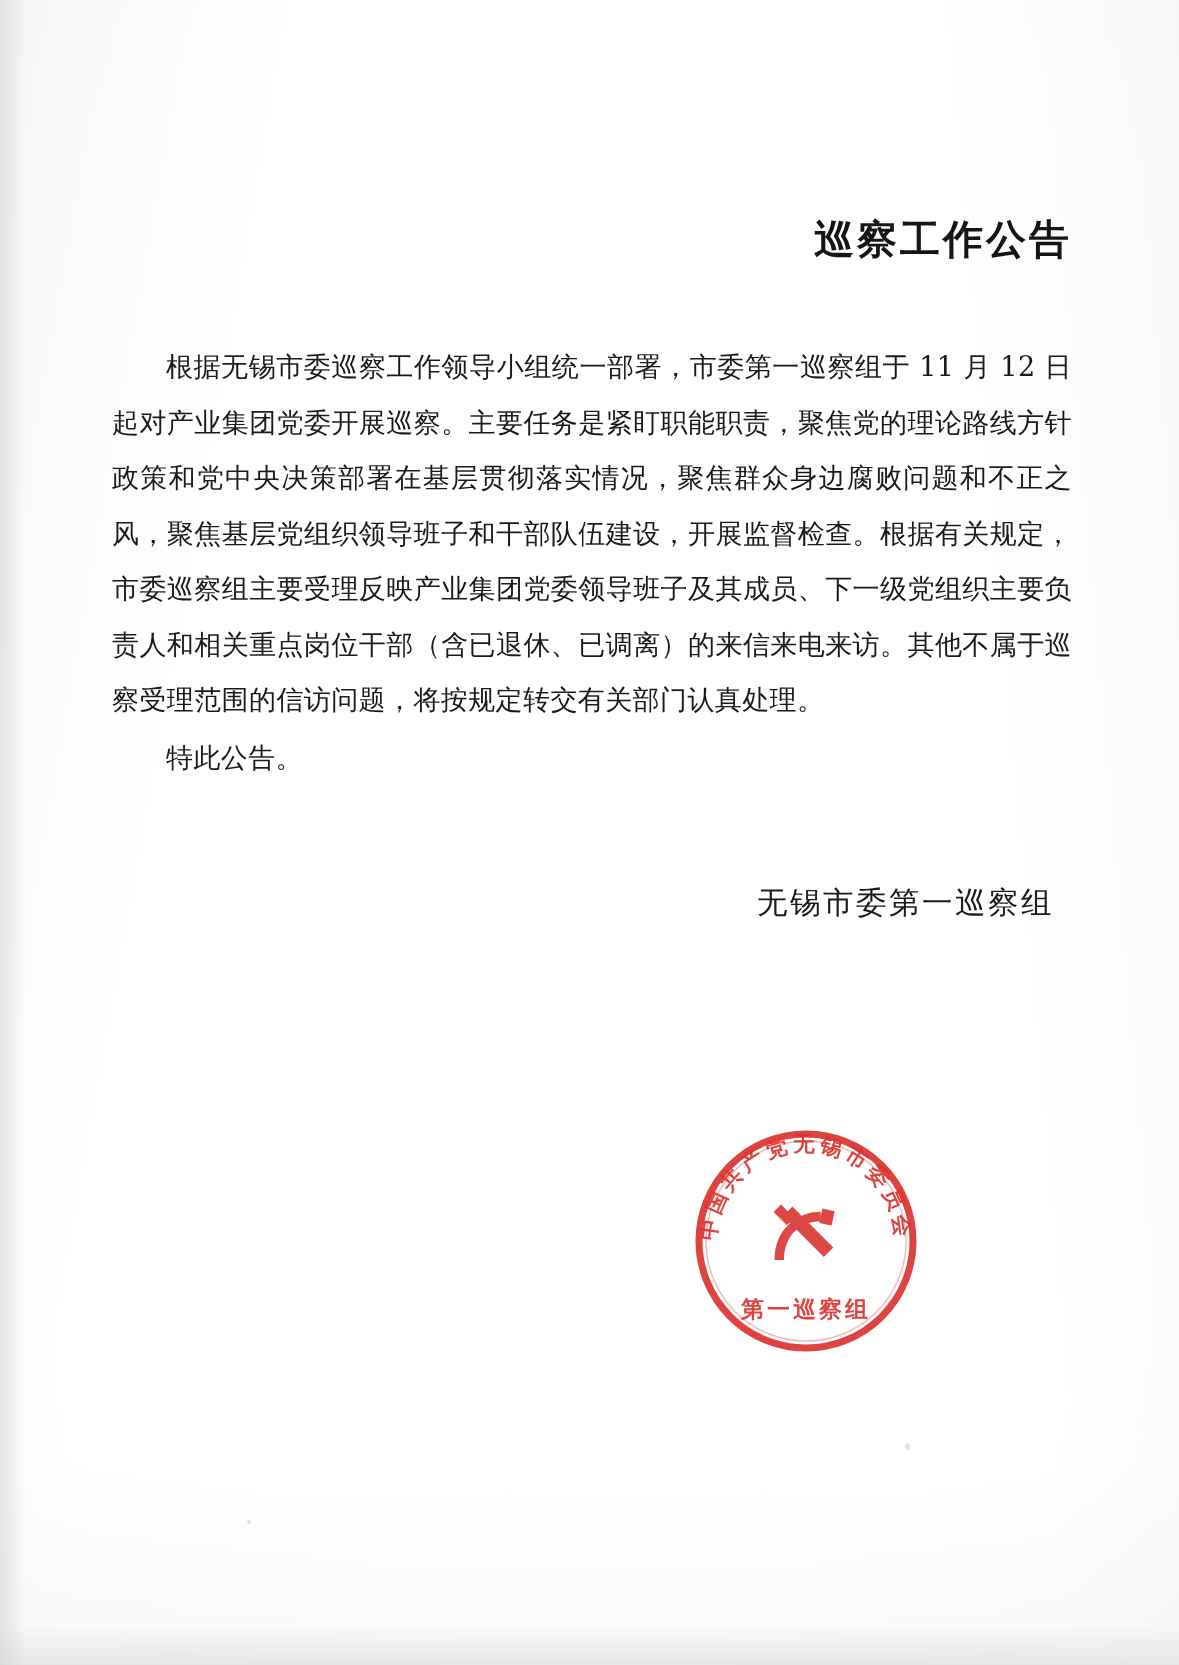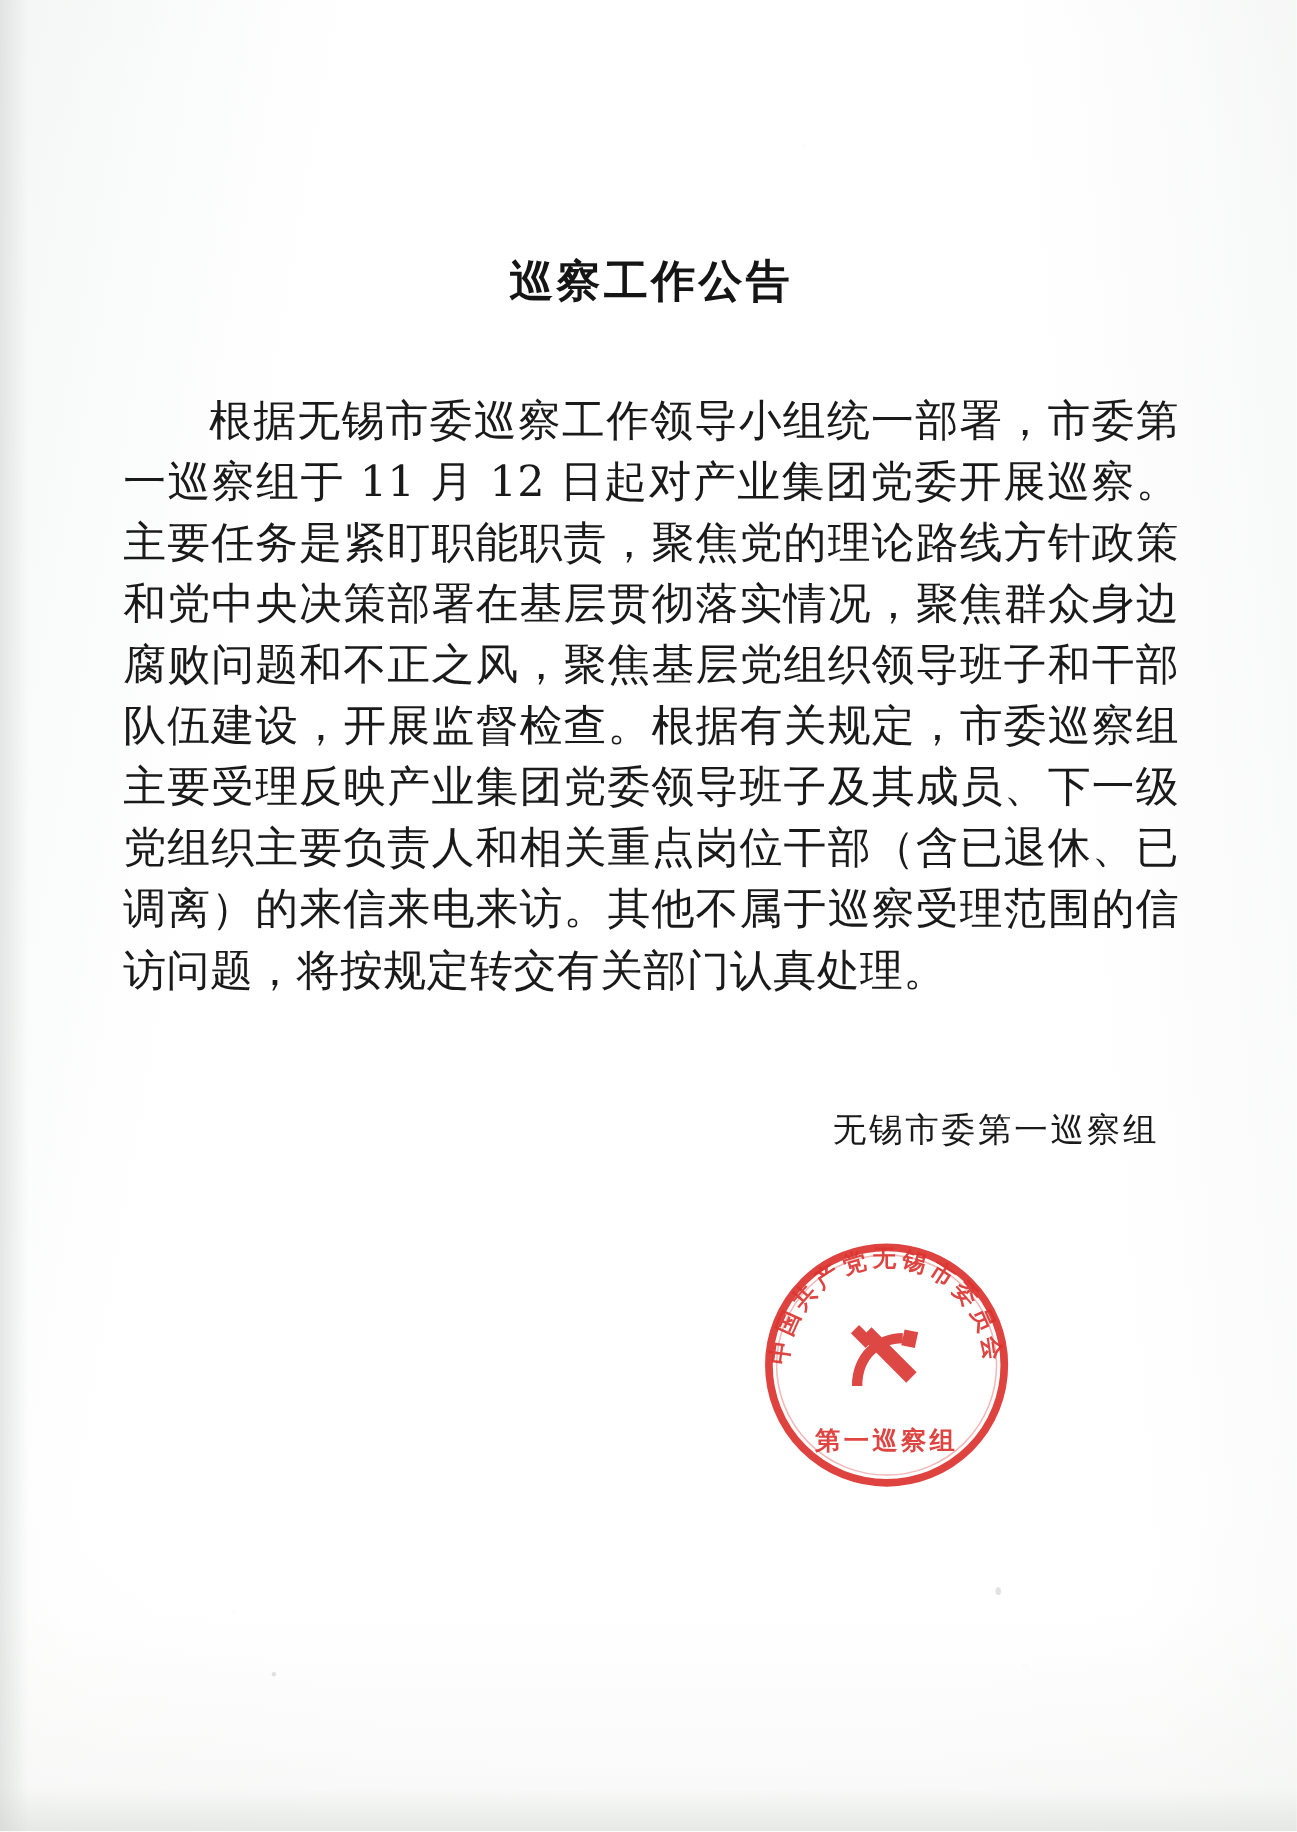--- a/index.html
+++ b/index.html
@@ -37,34 +37,34 @@
 
   .doc-body {
     position: absolute;
     left: 112px;
     top: 0;
     width: 960px;
     height: 100%;
   }
 
   .doc-title {
-    margin: 16px;
+    margin: 0;
     padding-top: 212px;
-    text-align: center;
+    text-align: right;
     font-size: 40px;
     font-weight: bold;
     letter-spacing: 3px;
     color: #151515;
     font-family: Liberation Mono, monospace;
   }
 
   .para {
     margin: 0;
     padding: 0;
-    font-size: 39px;
+    font-size: 27px;
     line-height: 55.5px;
     color: #1a1a1a;
     text-align: justify;
     text-justify: inter-ideograph;
     text-indent: 2em;
     letter-spacing: 0.4px;
     font-family: "DejaVu Serif", "Liberation Serif", serif;
   }
 
   .para-1 { margin-top: 72px; }
@@ -138,20 +138,21 @@
   <div class="speck" style="left:905px; top:1443px; width:5px; height:7px;"></div>
   <div class="speck" style="left:247px; top:1520px; width:4px; height:4px;"></div>
 
   <div class="doc-body">
 
     <h1 class="doc-title">巡察工作公告</h1>
 
     <p class="para para-1">根据无锡市委巡察工作领导小组统一部署，市委第一巡察组于 11 月 12 日起对产业集团党委开展巡察。主要任务是紧盯职能职责，聚焦党的理论路线方针政策和党中央决策部署在基层贯彻落实情况，聚焦群众身边腐败问题和不正之风，聚焦基层党组织领导班子和干部队伍建设，开展监督检查。根据有关规定，市委巡察组主要受理反映产业集团党委领导班子及其成员、下一级党组织主要负责人和相关重点岗位干部（含已退休、已调离）的来信来电来访。其他不属于巡察受理范围的信访问题，将按规定转交有关部门认真处理。</p>
 
 
+    <p class="para para-3">特此公告。</p>
 
     <div class="signature-block">
       <div class="sig-line">无锡市委第一巡察组</div>
     </div>
 
   </div>
 
   <div class="seal">
     <svg viewBox="0 0 232 232" xmlns="http://www.w3.org/2000/svg">
       <defs>

